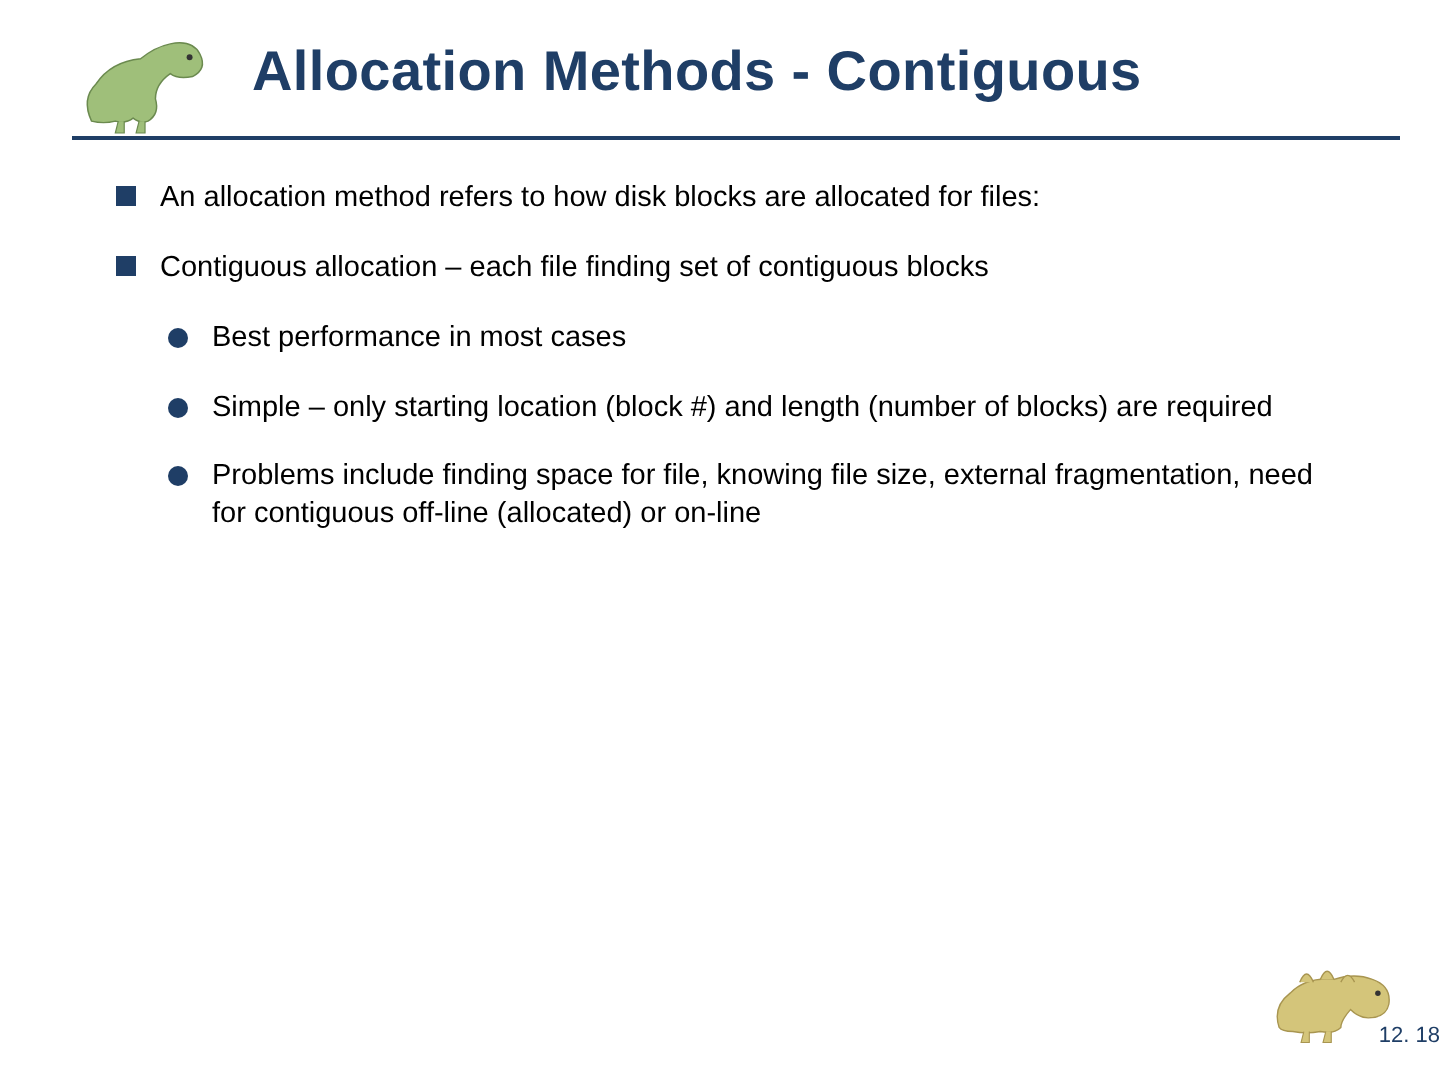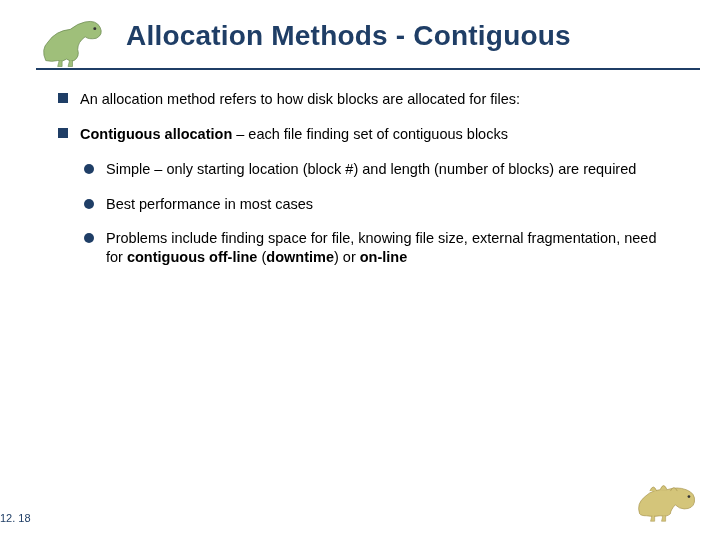--- a/index.html
+++ b/index.html
@@ -87,25 +87,25 @@
     width: 10px;
     height: 10px;
     background: #1f3e66;
     border-radius: 50%;
   }
   .pagenum {
     position: absolute;
     bottom: 16px;
     left: 0;
     right: 0;
-    text-align: left;
+    text-align: right;
     font-size: 11px;
     color: #1f3e66;
   }
-  b.term { font-weight: bold; }
+  b.term { font-weight: normal; }
 </style>
 </head>
 <body>
 
 <div class="slide">
 
   <div class="title-area">
     <svg class="dino dino-top" viewBox="0 0 100 70">
       <path d="M12 60 Q5 45 15 35 Q25 20 45 18 Q55 10 65 8 Q80 5 85 15 Q90 25 80 30 Q70 32 65 28 Q55 35 55 45 Q58 55 50 60 Q45 62 40 58 Q35 62 28 60 Q20 62 12 60 Z" fill="#9fbf7a" stroke="#6b8a4f" stroke-width="1"></path>
       <circle cx="78" cy="17" r="2" fill="#333"></circle>
@@ -119,29 +119,29 @@
 
     <div class="bullet-l1">
       <span>An allocation method refers to how disk blocks are allocated for files:</span>
     </div>
 
     <div class="bullet-l1">
       <b class="term">Contiguous allocation</b><span> – each file finding set of contiguous blocks</span>
     </div>
 
     <div class="bullet-l2">
+      <span>Best performance in most cases</span>
+    </div>
+
+    <div class="bullet-l2">
       <span>Simple – only starting location (block #) and length (number of blocks) are required</span>
     </div>
 
     <div class="bullet-l2">
-      <span>Best performance in most cases</span>
-    </div>
-
-    <div class="bullet-l2">
-      <span>Problems include finding space for file, knowing file size, external fragmentation, need for </span><b class="term">contiguous off-line</b><span> (</span><b class="term">downtime</b><span>) or </span><b class="term">on-line</b>
+      <span>Problems include finding space for file, knowing file size, external fragmentation, need for </span><b class="term">contiguous off-line</b><span> (</span><b class="term">allocated</b><span>) or </span><b class="term">on-line</b>
     </div>
 
   </div>
 
   <svg class="dino dino-bottom" viewBox="0 0 100 70">
     <path d="M10 55 Q5 40 18 30 Q30 18 50 20 Q65 15 78 20 Q92 25 90 38 Q88 48 75 48 Q68 48 62 42 Q55 50 55 55 Q50 60 40 58 Q30 60 20 58 Q12 58 10 55 Z" fill="#d4c57a" stroke="#a89550" stroke-width="1"></path>
     <path d="M25 22 Q30 10 35 22 M40 20 Q45 8 50 20 M55 22 Q60 12 65 22" fill="#d4c57a" stroke="#a89550" stroke-width="1"></path>
     <circle cx="82" cy="30" r="2" fill="#333"></circle>
     <path d="M28 58 L26 66 L32 66 L32 58 M44 58 L42 66 L48 66 L48 58" fill="#d4c57a" stroke="#a89550" stroke-width="0.8"></path>
   </svg>

